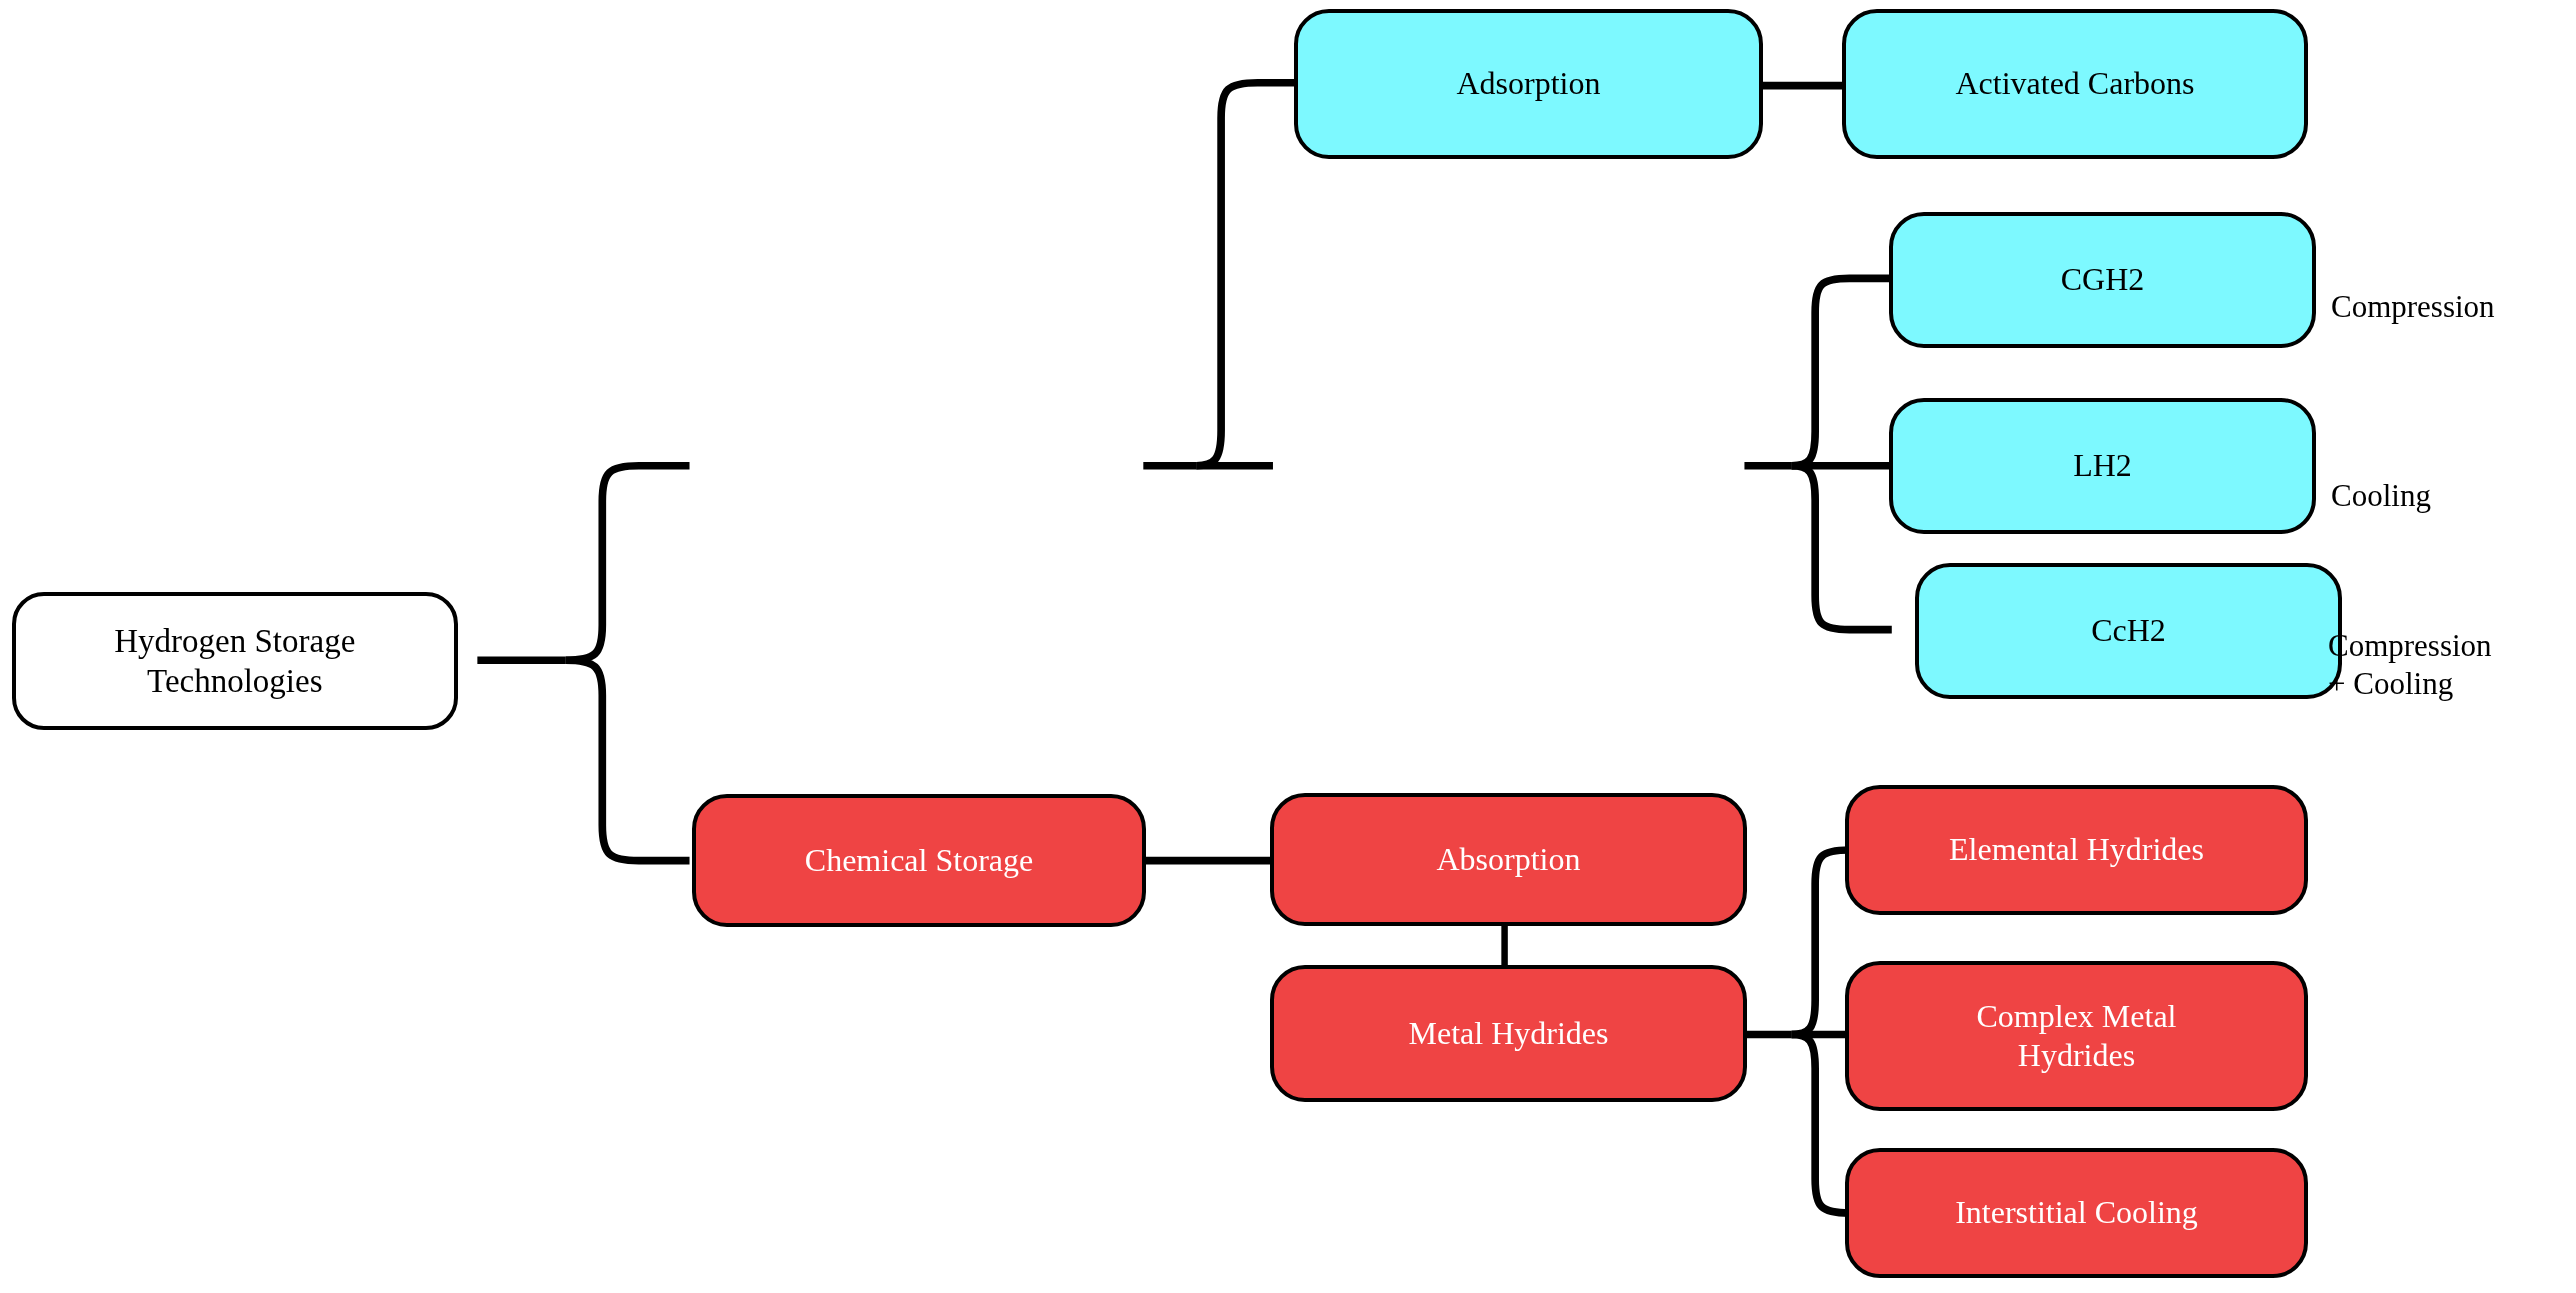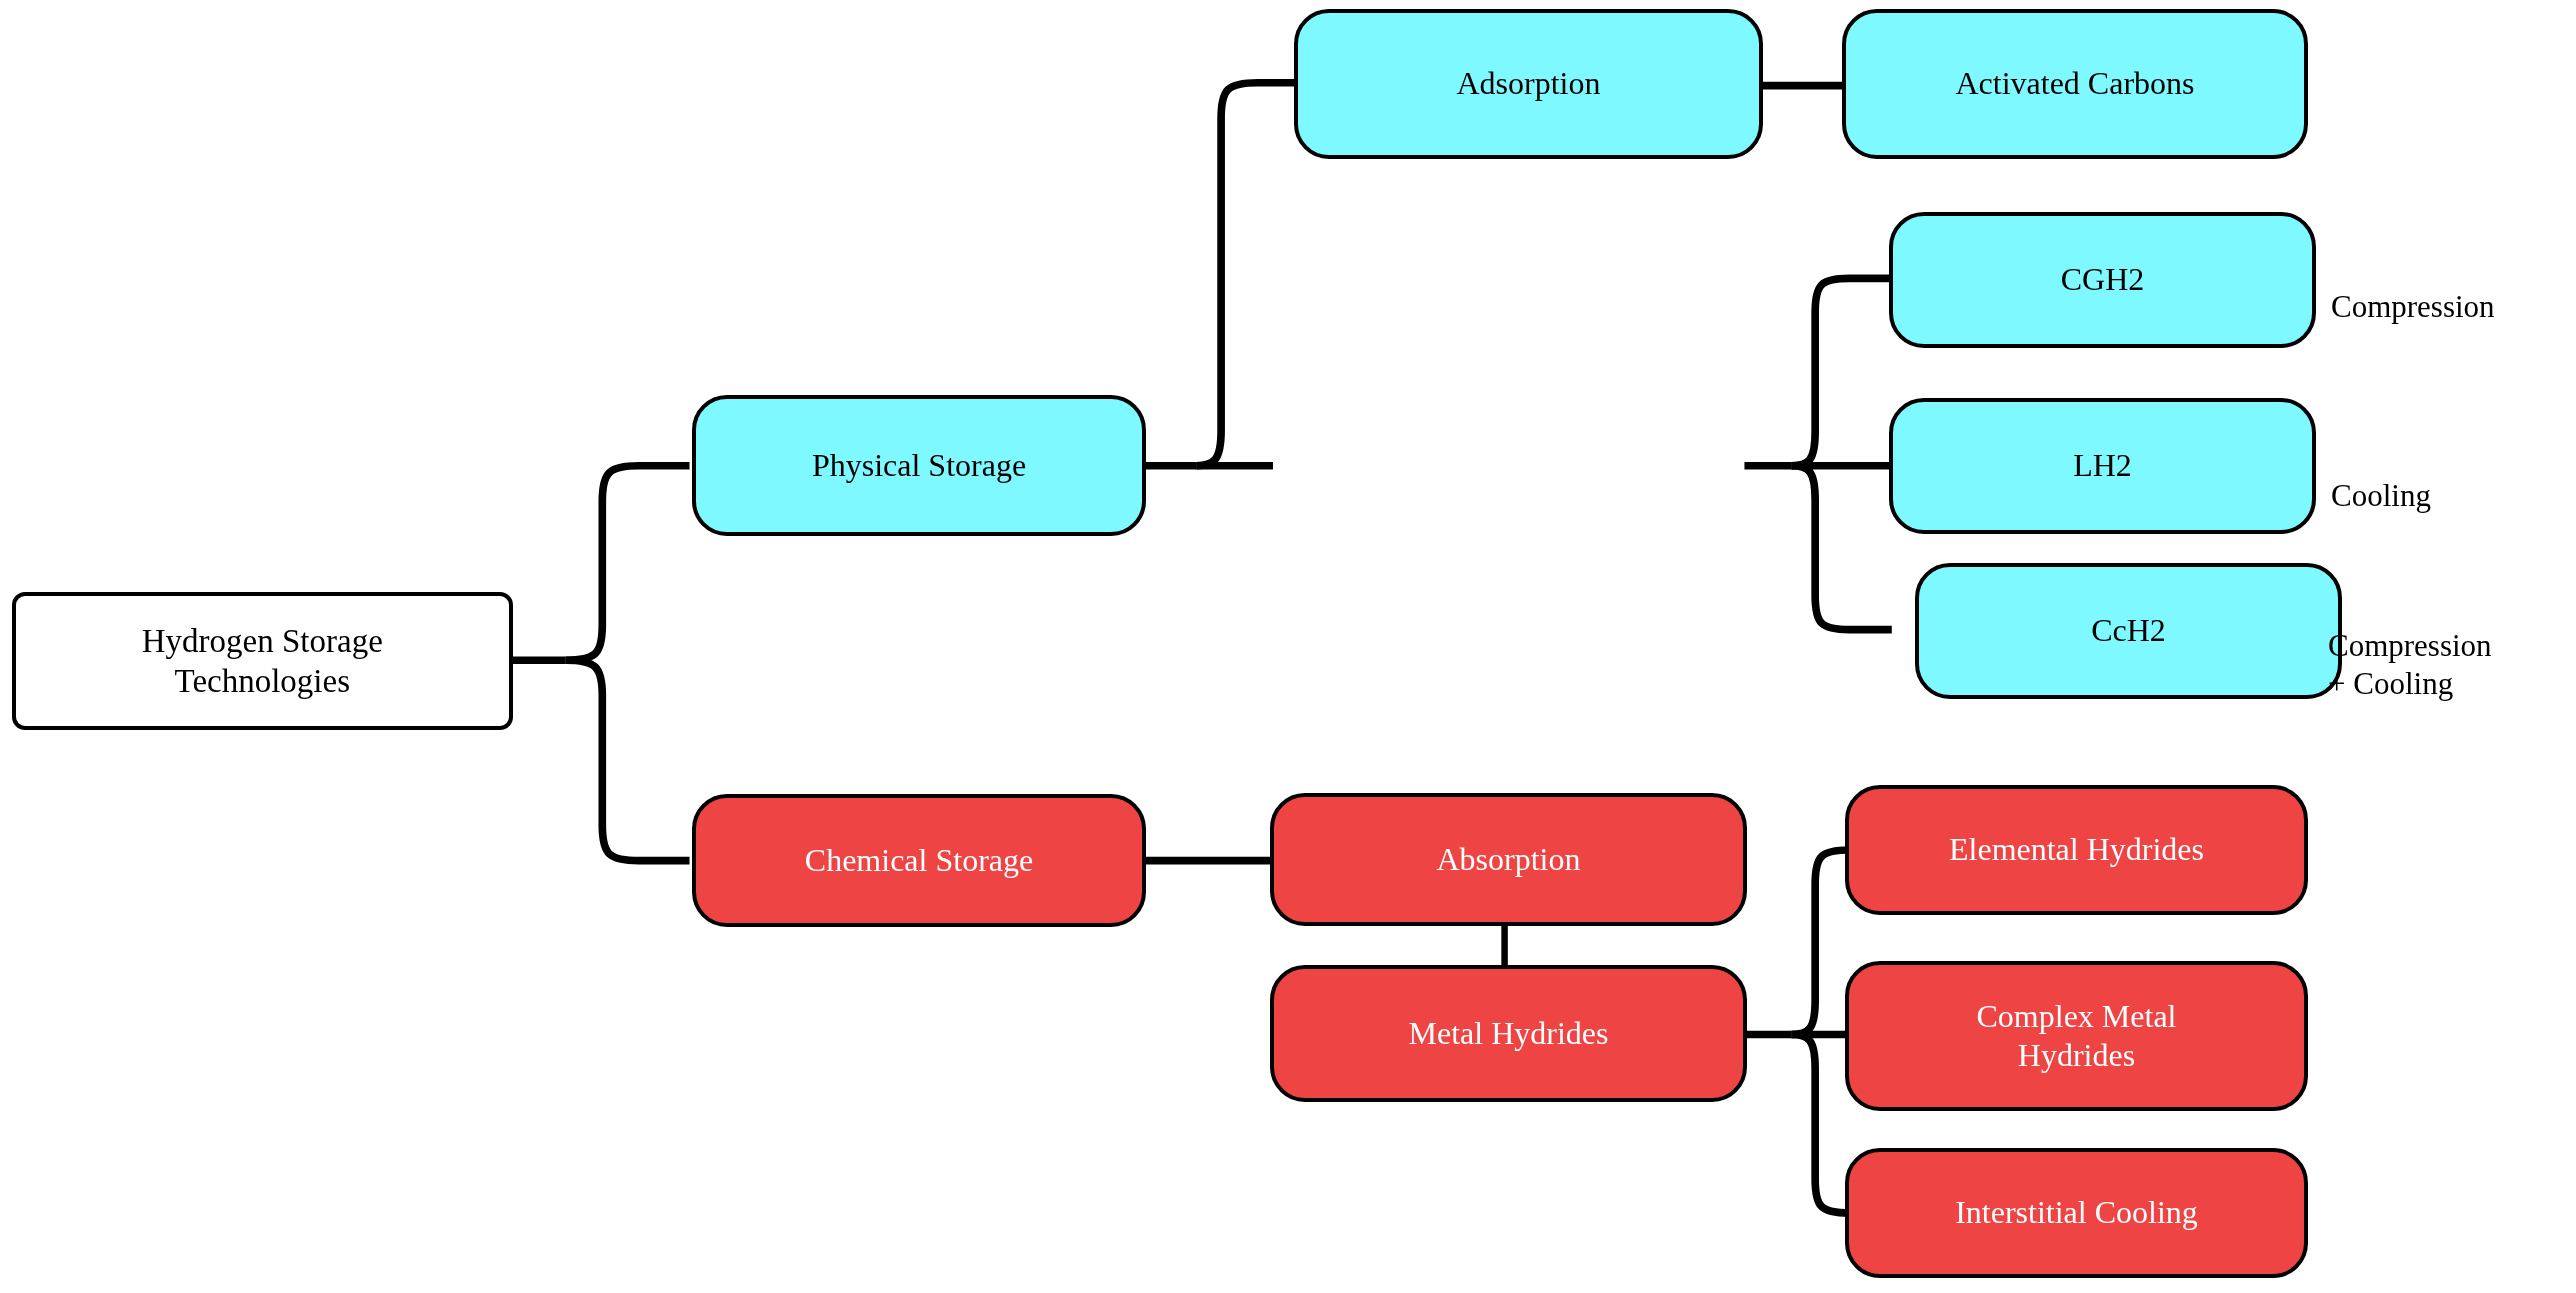--- a/index.html
+++ b/index.html
@@ -94,28 +94,25 @@
       <path d="M 2960,1755 L 3040,1755"></path>
 
       <path d="M 3040,1755 C 3070,1755 3080,1745 3080,1697 L 3080,1500 C 3080,1452 3090,1442 3138,1442 L 3200,1442"></path>
 
       <path d="M 3040,1755 L 3200,1755"></path>
 
       <path d="M 3040,1755 C 3070,1755 3080,1765 3080,1813 L 3080,2000 C 3080,2048 3090,2058 3138,2058 L 3200,2058"></path>
     </g>
   </svg>
 
-  <div class="node node-root" style="left:11.8px; top:592px; width:501px; height:138px; font-size:33px; border-radius:13px;">
+  <div class="node node-root" style="left:11.8px; top:592px; width:446px; height:138px; font-size:33px; border-radius:32px;">
     <span>Hydrogen Storage
 Technologies</span>
   </div>
 
-  <div class="node node-cyan" style="left:692px; top:395px; width:454px; height:141px; font-size:32px;">
-    <span>Physical Storage</span>
-  </div>
 
   <div class="node node-cyan" style="left:1294px; top:8.8px; width:469px; height:150px; font-size:32px;">
     <span>Adsorption</span>
   </div>
 
   <div class="node node-cyan" style="left:1842px; top:8.8px; width:466px; height:150px; font-size:32px;">
     <span>Activated Carbons</span>
   </div>
 
 

